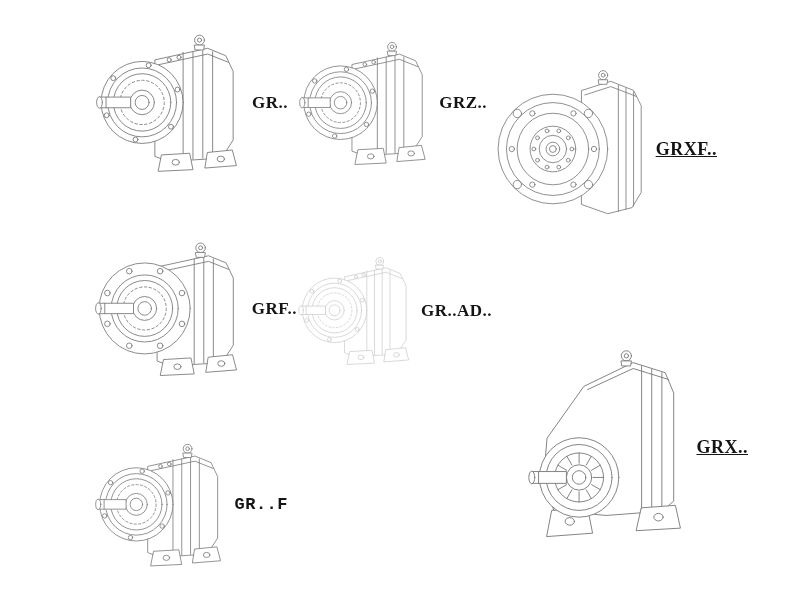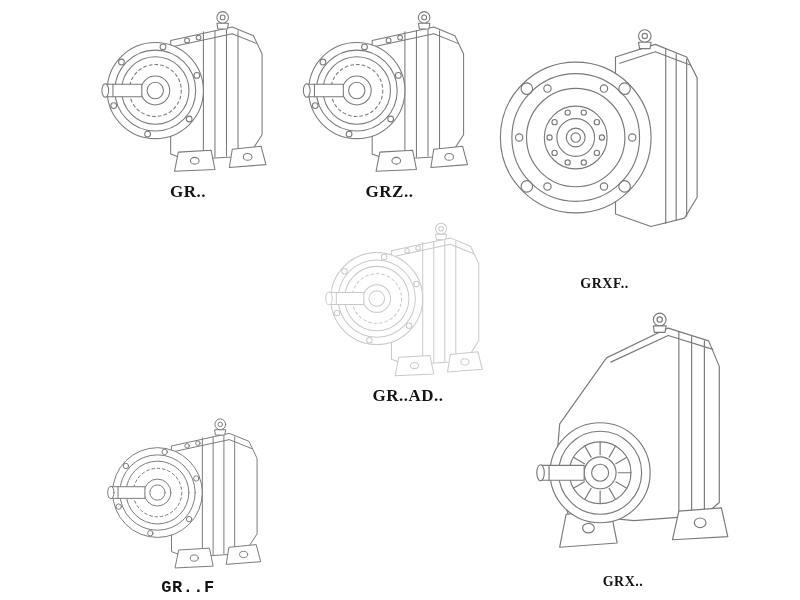--- a/index.html
+++ b/index.html
@@ -1,35 +1,35 @@
 <!DOCTYPE html>
 <html><head>
 <meta charset="utf-8">
 <style>
   html,body{margin:0;padding:0;background:#fff;}
   .canvas{
     position:relative;width:800px;height:600px;background:#ffffff;
     overflow:hidden;font-family:"Liberation Serif",serif;
   }
   .cell{
-    position:absolute;display:flex;flex-direction:column;
+    position:absolute;display:flex;flex-direction:row;
     align-items:center;margin:0;
   }
   .cell svg.drawing{
     flex:1 1 auto;width:100%;min-height:0;
     stroke:#7a7a7a;stroke-width:1.1;fill:none;
     stroke-linejoin:round;stroke-linecap:round;
   }
   .cell svg.drawing.faded{stroke:#c9c9c9;}
   .label{
     height:24px;line-height:24px;flex:0 0 24px;
     font-weight:bold;font-size:17px;color:#141414;
     letter-spacing:0.5px;white-space:nowrap;
   }
-  .label.big{font-size:14px;}
+  .label.big{font-size:18px;text-decoration:underline;}
   .defs-holder{position:absolute;width:0;height:0;overflow:hidden;}
 </style>
 </head>
 <body>
 
 <div class="canvas">
 
   <svg class="defs-holder" aria-hidden="true">
     <defs>
 
@@ -176,22 +176,28 @@
     <figcaption class="label">GRZ..</figcaption>
   </figure>
 
   <figure class="cell" style="left:492px;top:2px;width:225px;height:294px;">
     <svg class="drawing" viewBox="0 0 215 225">
         <use href="#sym-grxf"></use>
       </svg>
     <figcaption class="label big">GRXF..</figcaption>
   </figure>
 
-
-  <figure class="cell" style="left:308px;top:214px;width:200px;height:194px;">
+  <figure class="cell" style="left:92px;top:212px;width:205px;height:194px;">
+    <svg class="drawing" viewBox="0 0 200 185">
+        <use href="#sym-rf"></use>
+      </svg>
+    <figcaption class="label">GRF..</figcaption>
+  </figure>
+
+  <figure class="cell" style="left:292px;top:214px;width:200px;height:194px;">
     <svg class="drawing faded" viewBox="0 0 200 185">
         <use href="#sym-r"></use>
       </svg>
     <figcaption class="label">GR..AD..</figcaption>
   </figure>
 
   <figure class="cell" style="left:88px;top:410px;width:200px;height:190px;font-family:Liberation Mono, monospace;">
     <svg class="drawing" viewBox="0 0 200 185">
         <use href="#sym-r"></use>
       </svg>

